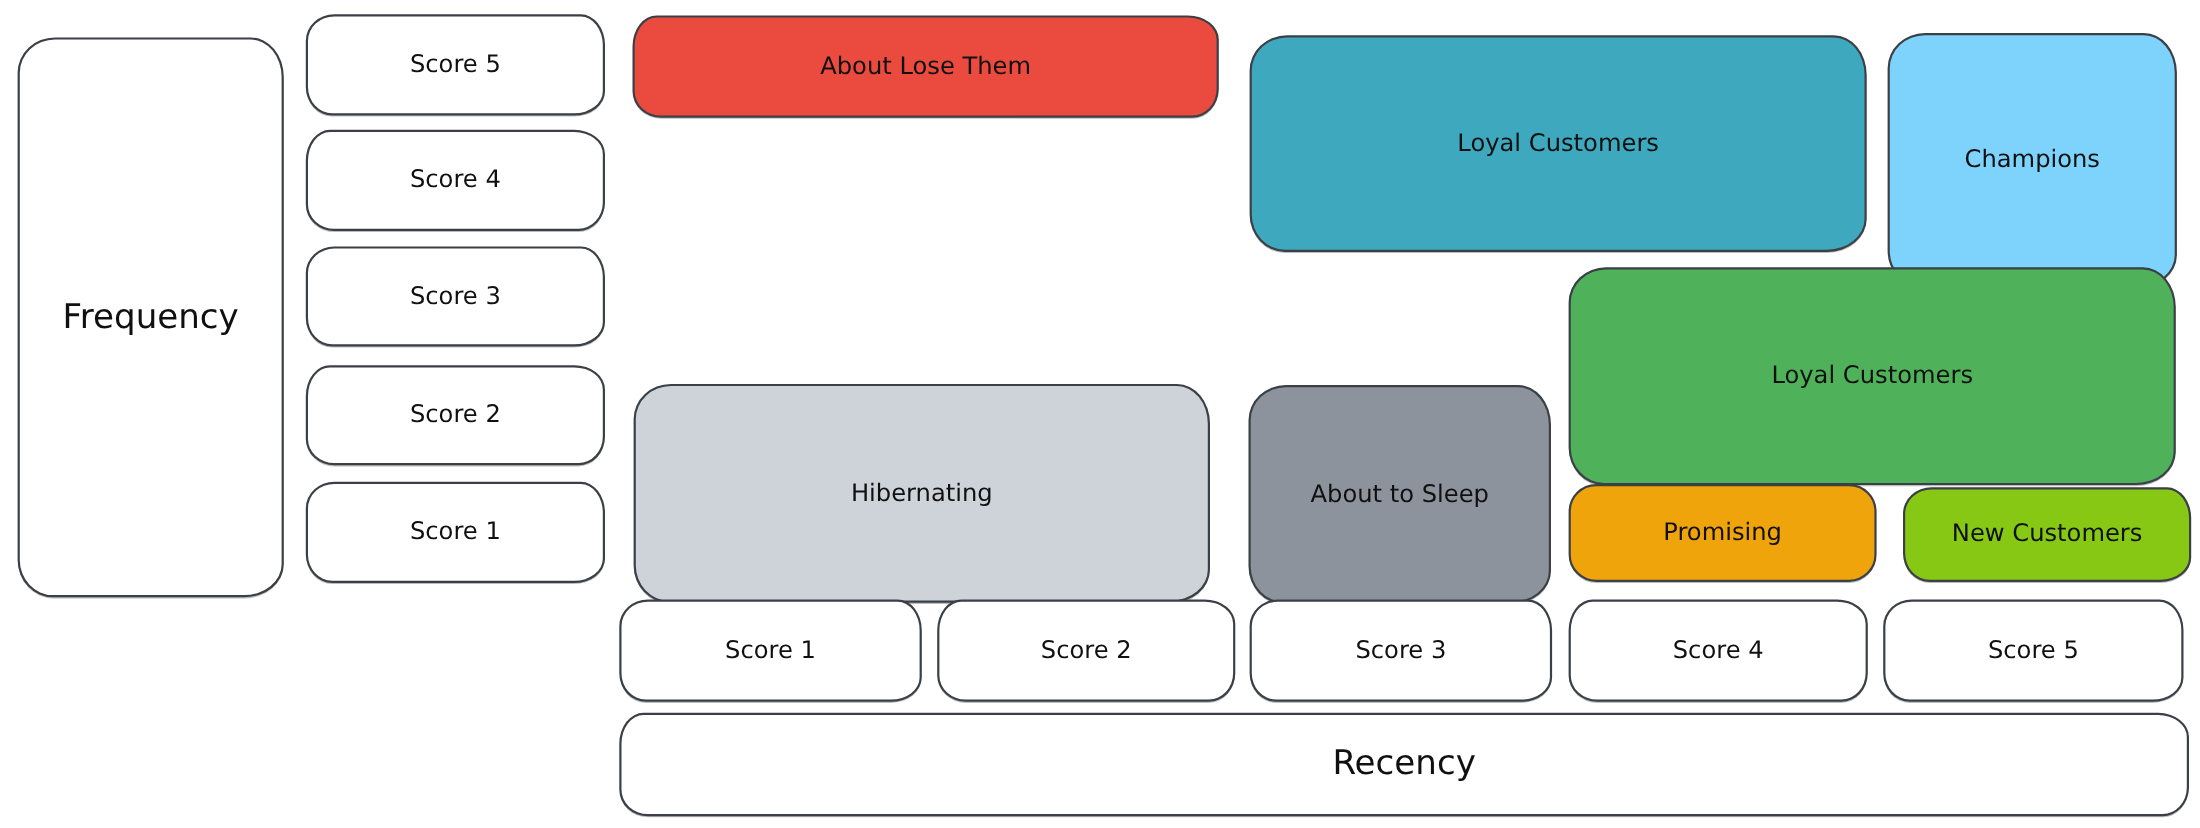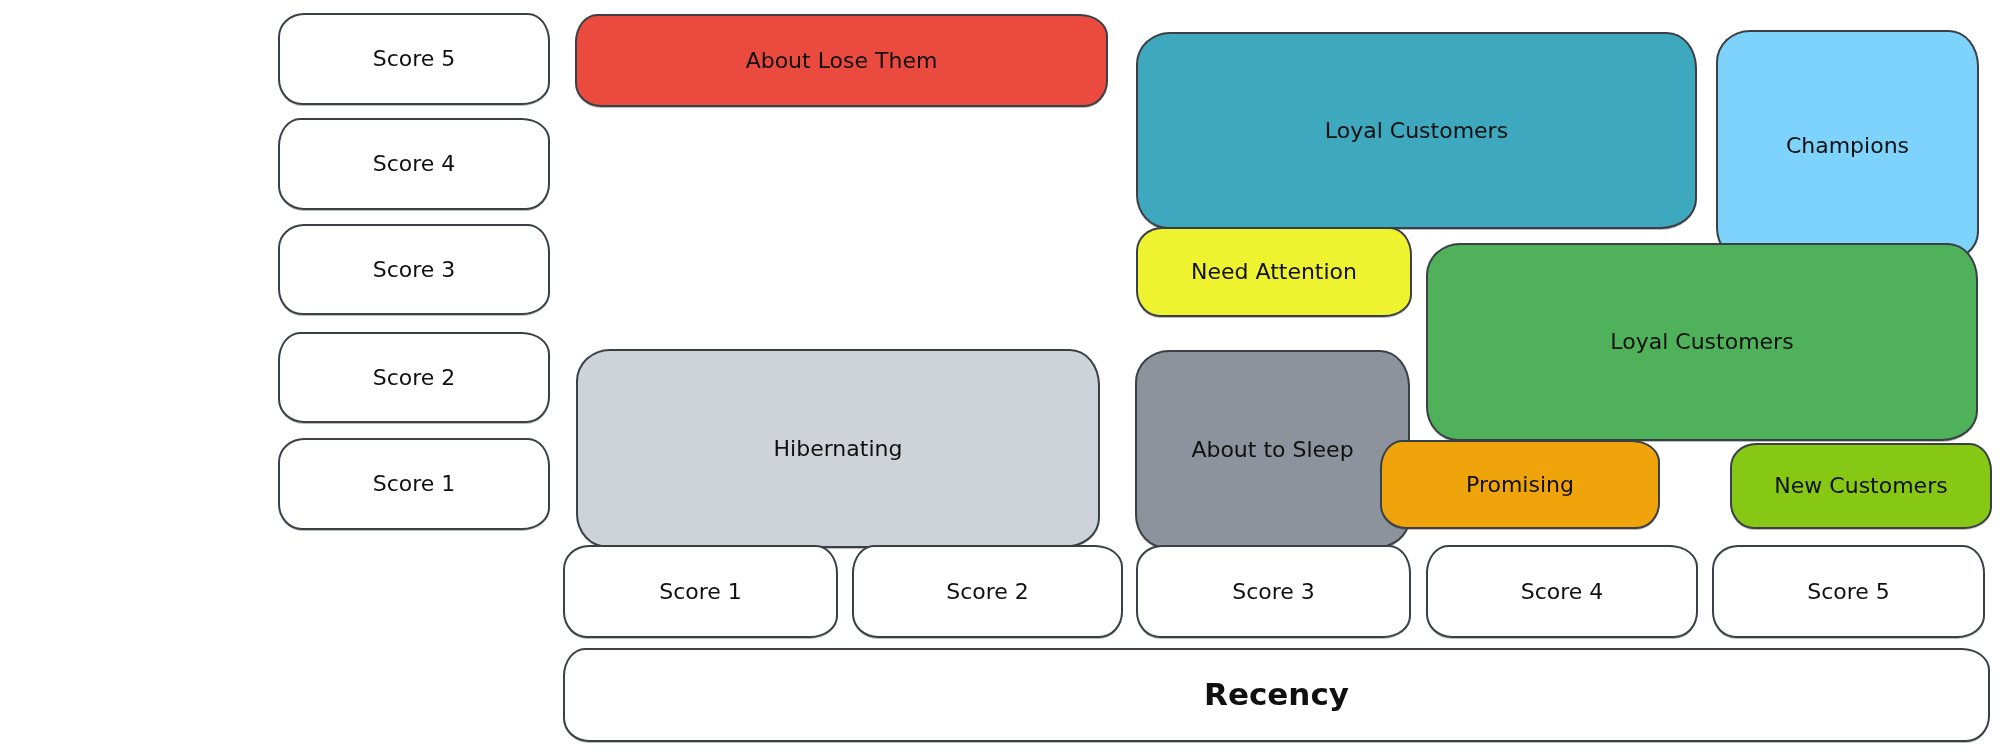--- a/index.html
+++ b/index.html
@@ -31,47 +31,47 @@
   .r-big { border-radius: 34px 30px 36px 32px / 32px 36px 30px 34px; margin-top: 18px; }
   .tick { border-width: 2px; }
   .axis-label { font-size: 31px; }
   .segment { border-width: 2.5px; }
 </style>
 </head>
 <body>
 
 <div class="canvas">
 
+  <div class="box r-big axis-label" style="left:16px; top:16px; width:242px; height:509px;">Frequency</div>
 
   <div class="box r-a tick" style="left:278px; top:13px; width:272px; height:92px;">Score 5</div>
   <div class="box r-b tick" style="left:278px; top:118px; width:272px; height:92px;">Score 4</div>
   <div class="box r-a tick" style="left:278px; top:224px; width:272px; height:91px;">Score 3</div>
   <div class="box r-b tick" style="left:278px; top:332px; width:272px; height:91px;">Score 2</div>
   <div class="box r-a tick" style="left:278px; top:438px; width:272px; height:92px;">Score 1</div>
 
   <div class="box r-b segment" style="left: 575px; top: 14px; width: 533px; height: 93px; background: rgb(235, 75, 62);">About Lose Them</div>
 
 
   <div class="box r-big segment" style="left: 576px; top: 331px; width: 524px; height: 199px; background: rgb(206, 211, 217);">Hibernating</div>
 
   <div class="box r-big segment" style="left: 1136px; top: 14px; width: 561px; height: 197px; background: rgb(62, 168, 190);">Loyal Customers</div>
 
   <div class="box r-big segment" style="left: 1716px; top: 12px; width: 263px; height: 232px; background: #7dd3fc;">Champions</div>
 
-  <div class="box r-a segment" style="left: 1136px; top: 227px; width: 276px; height: 90px; background: rgb(239, 243, 47);">Need Attention</div>
 
   <div class="box r-big segment" style="left: 1135px; top: 332px; width: 275px; height: 199px; background: rgb(140, 147, 156);">About to Sleep</div>
 
   <div class="box r-big segment" style="left: 1426px; top: 225px; width: 552px; height: 198px; background: rgb(79, 178, 90);">Loyal Customers</div>
 
-  <div class="box r-b segment" style="left: 1380px; top: 440px; width: 280px; height: 89px; background: rgb(240, 164, 11);">Promising</div>
+  <div class="box r-b segment" style="left: 1426px; top: 440px; width: 280px; height: 89px; background: rgb(240, 164, 11); border-radius: 25px;">Promising</div>
 
   <div class="box r-a segment" style="left: 1718px; top: 443px; width: 262px; height: 86px; background: rgb(135, 200, 21); margin-left: 12px;">New Customers</div>
 
   <div class="box r-a tick" style="left:563px; top:545px; width:275px; height:93px;">Score 1</div>
   <div class="box r-b tick" style="left:852px; top:545px; width:271px; height:93px;">Score 2</div>
   <div class="box r-a tick" style="left:1136px; top:545px; width:275px; height:93px;">Score 3</div>
   <div class="box r-b tick" style="left:1426px; top:545px; width:272px; height:93px;">Score 4</div>
   <div class="box r-a tick" style="left:1712px; top:545px; width:273px; height:93px;">Score 5</div>
 
-  <div class="box r-b axis-label" style="left:563px; top:648px; width:1427px; height:94px;font-weight:bold;">Recency</div>
+  <div class="box r-b axis-label" style="left:563px; top:648px; width:1427px; height:94px;">Recency</div>
 
 </div>
 
 </body></html>

